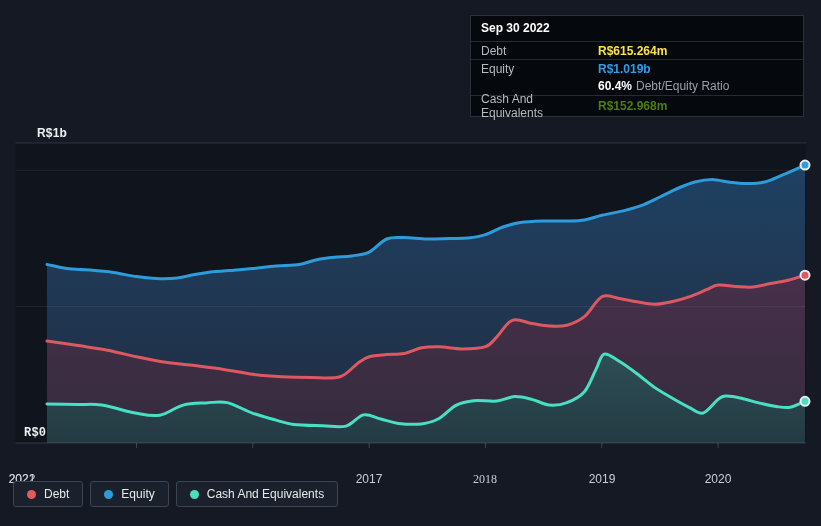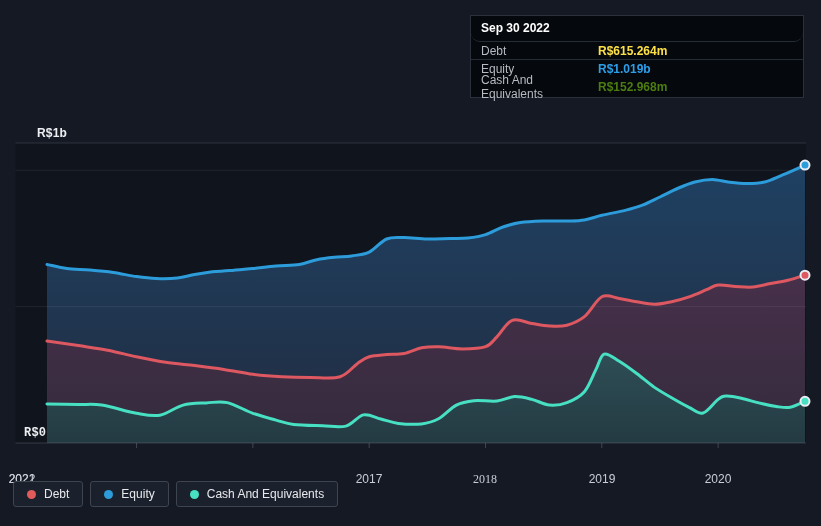--- a/index.html
+++ b/index.html
@@ -16,21 +16,21 @@
   .xlab:nth-of-type(3){left:347px;}
   .xlab:nth-of-type(4){left:463px;font-family:Liberation Serif, serif;}
   .xlab:nth-of-type(5){left:580px;text-align:center;}
   .xlab:nth-of-type(6){left:696px;}
   
   #chart-svg{position:absolute;left:0;top:0;}
   
   #tooltip{position:absolute;left:470px;top:15px;width:334px;box-sizing:border-box;
            background:#05080c;border:1px solid #2b313c;color:#b6bac2;font-size:12px;}
   #tooltip .tt-title{padding:5px 10px 6px;font-weight:700;color:#ffffff;
-           border-bottom:1px solid #262c36;border-radius:9px;}
+           border-bottom:1px solid #262c36;}
   .tt-row{display:flex;align-items:center;height:17px;padding:0 10px;}
   .tt-row .tt-label{flex:0 0 117px;color:#b6bac2;}
   .tt-row .tt-value{font-weight:700;}
   #tt-row-debt{border-bottom:1px solid #262c36;}
   #tt-row-ratio .tt-label{flex:0 0 117px;}
   #tt-row-ratio{border-bottom:1px solid #262c36;height:18px;}
   #tt-row-cash{height:20px;}
   .tt-ratio-strong{color:#ffffff;font-weight:700;}
   .tt-ratio-rest{color:#9aa0a8;margin-left:4px;}
   
@@ -97,20 +97,24 @@
   <div id="tooltip">
     <div class="tt-title">Sep 30 2022</div>
     <div class="tt-row" id="tt-row-debt">
       <span class="tt-label">Debt</span>
       <span class="tt-value" style="color: #fde047;">R$615.264m</span>
     </div>
     <div class="tt-row">
       <span class="tt-label">Equity</span>
       <span class="tt-value" style="color: rgb(45, 159, 232);">R$1.019b</span>
     </div>
+    <div class="tt-row" id="tt-row-ratio">
+      <span class="tt-label"></span>
+      <span><span class="tt-ratio-strong">60.4%</span><span class="tt-ratio-rest">Debt/Equity Ratio</span></span>
+    </div>
     <div class="tt-row" id="tt-row-cash">
       <span class="tt-label">Cash And Equivalents</span>
       <span class="tt-value" style="color: #4d7c0f;">R$152.968m</span>
     </div>
   </div>
 
   <div id="legend">
     <div class="legend-item">
       <span class="legend-dot" style="background: rgb(225, 91, 91);"></span>
       <span>Debt</span>

